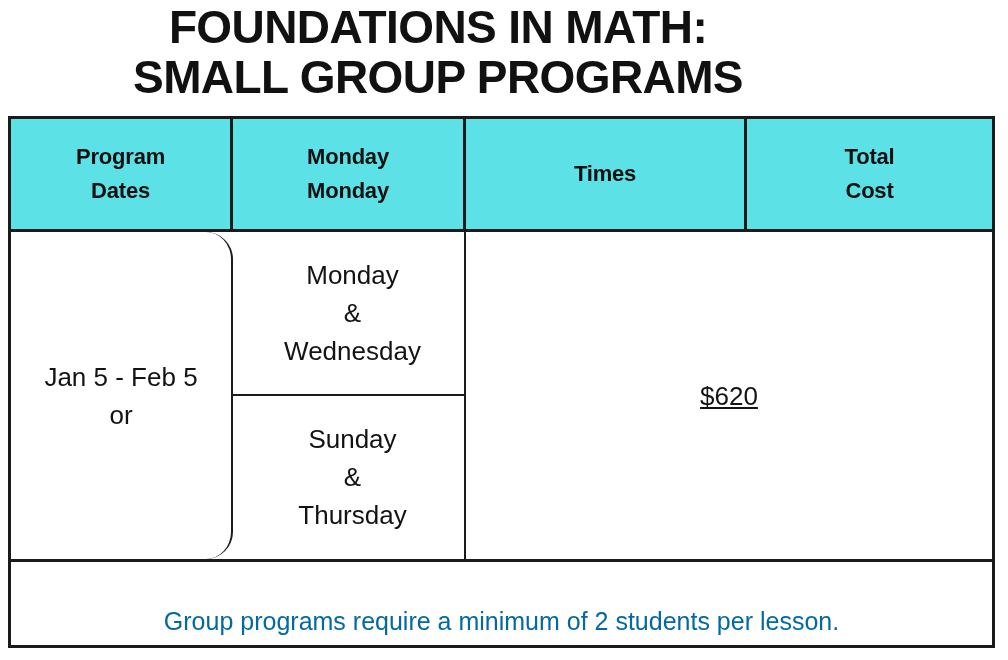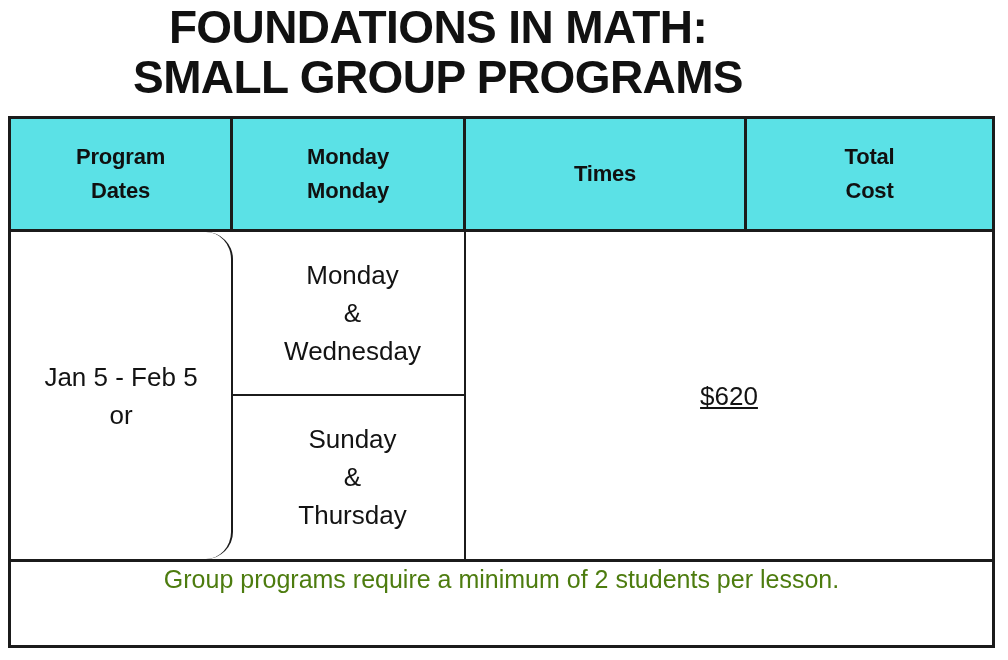--- a/index.html
+++ b/index.html
@@ -128,22 +128,23 @@
 
   
   .footer-row {
     flex: 1 1 auto;
     display: flex;
     align-items: center;
     justify-content: center;
     text-align: center;
     font-size: 25px;
     line-height: 34px;
-    color: #4d7c0f;
-    background: #ffffff;
+    color: #0369a1;
+    background: #ffffff;
+    margin-top: 42px;
   }
 
   .nowrap { white-space: nowrap; }
 </style>
 </head>
 <body>
 
 <div class="title-block">
   <span class="title-line">FOUNDATIONS IN MATH:</span>
   <span class="title-line">SMALL GROUP PROGRAMS</span>

